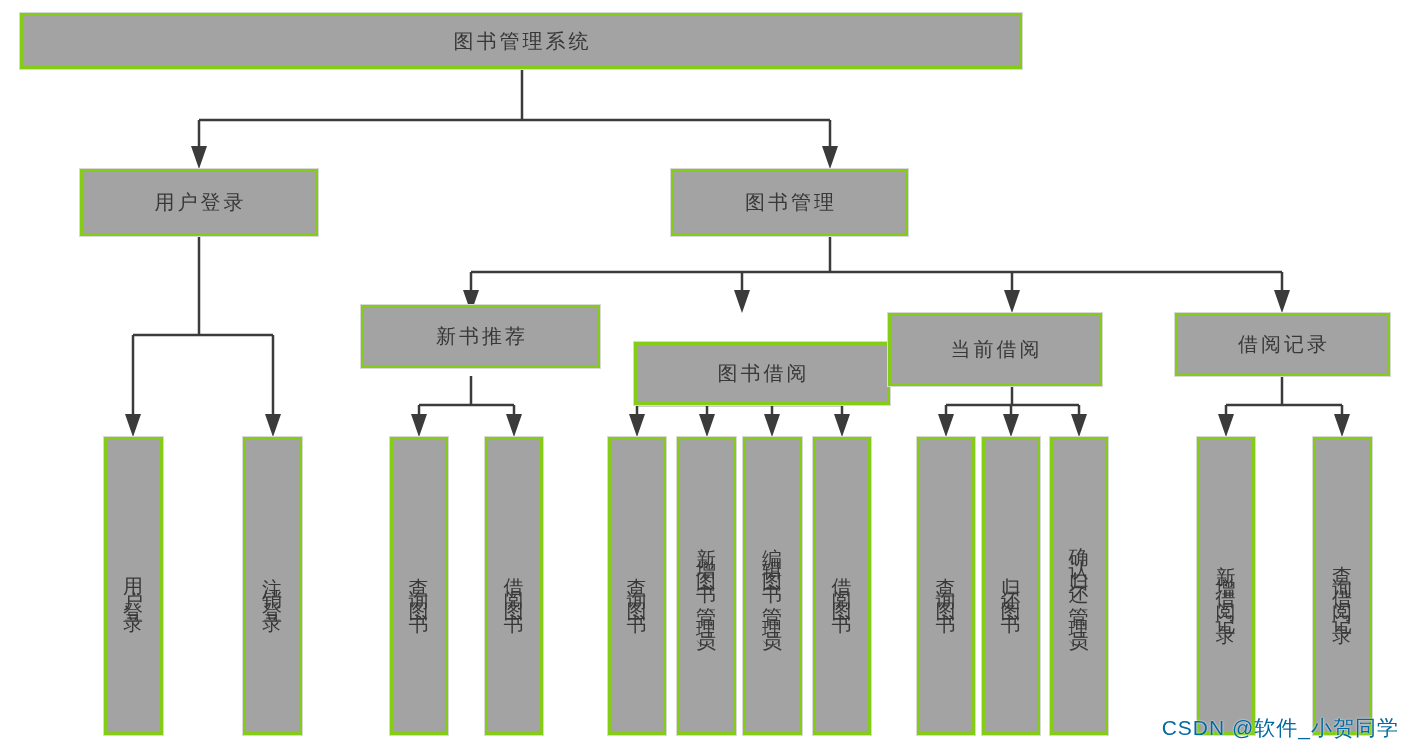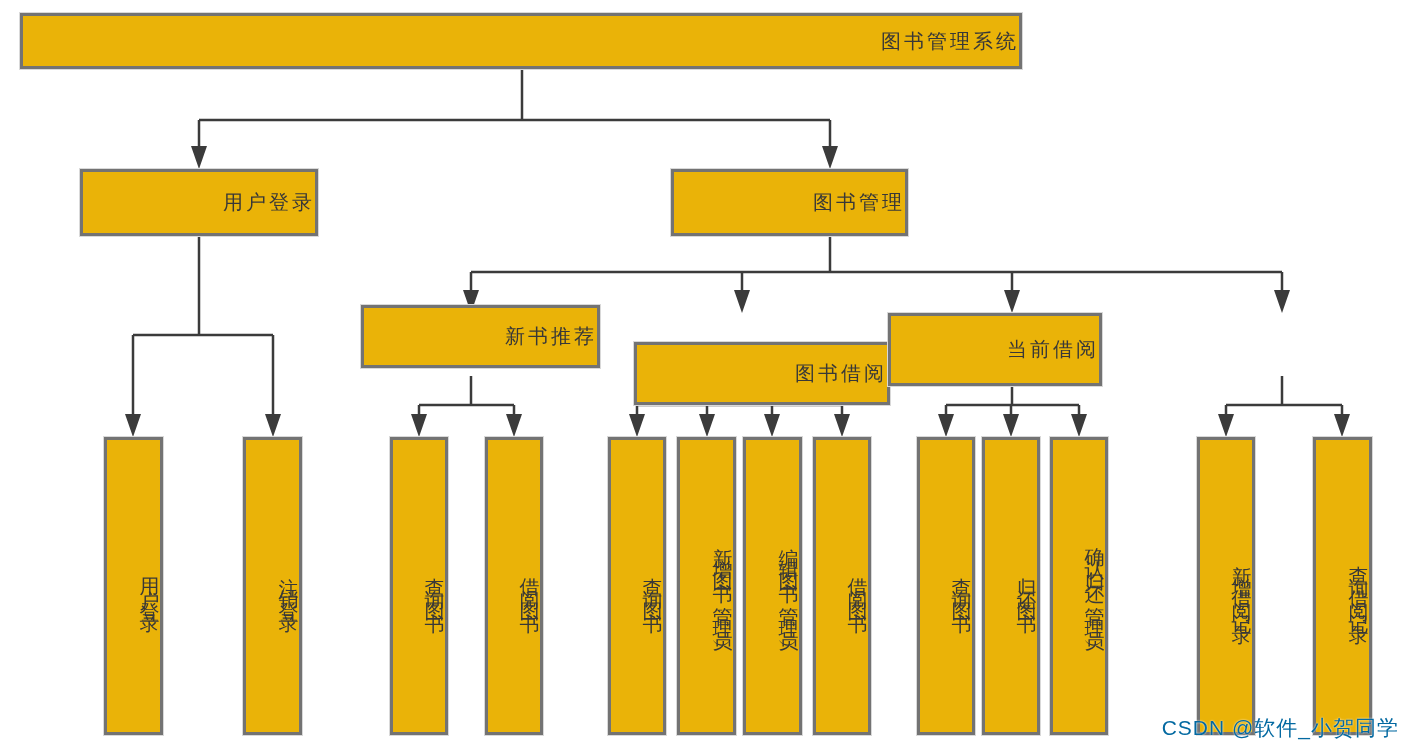--- a/index.html
+++ b/index.html
@@ -24,26 +24,26 @@
   svg.connectors line {
     stroke: #3b3b3b;
     stroke-width: 2.5;
   }
   svg.connectors polygon {
     fill: #3b3b3b;
   }
   .node {
     position: absolute;
     box-sizing: border-box;
-    background: #eab308;
-    border: 3px solid #737373;
+    background: #a3a3a3;
+    border: 3px solid #84cc16;
     box-shadow: 0 0 0 1px #d9d9d9;
     display: flex;
     align-items: center;
-    justify-content: flex-end;
+    justify-content: center;
     color: #383838;
   }
   .node .label {
     font-size: 20px;
     letter-spacing: 3px;
     text-indent: 3px;
     white-space: nowrap;
   }
   .node.leaf .label {
     writing-mode: vertical-rl;
@@ -151,20 +151,23 @@
 
   <div class="node" style="left:361px; top:305px; width:239px; height:63px;">
     <span class="label">新书推荐</span>
   </div>
   <div class="node" style="left:634px; top:313px; width:256px; height:63px;margin-top:29px;">
     <span class="label">图书借阅</span>
   </div>
   <div class="node" style="left:888px; top:313px; width:214px; height:73px;">
     <span class="label">当前借阅</span>
   </div>
+  <div class="node" style="left:1175px; top:313px; width:215px; height:63px;">
+    <span class="label">借阅记录</span>
+  </div>
 
   <div class="node leaf" style="left:104px; top:437px; width:59px; height:298px;">
     <span class="label">用户登录</span>
   </div>
   <div class="node leaf" style="left:243px; top:437px; width:59px; height:298px;">
     <span class="label">注销登录</span>
   </div>
 
   <div class="node leaf" style="left:390px; top:437px; width:58px; height:298px;">
     <span class="label">查询图书</span>

